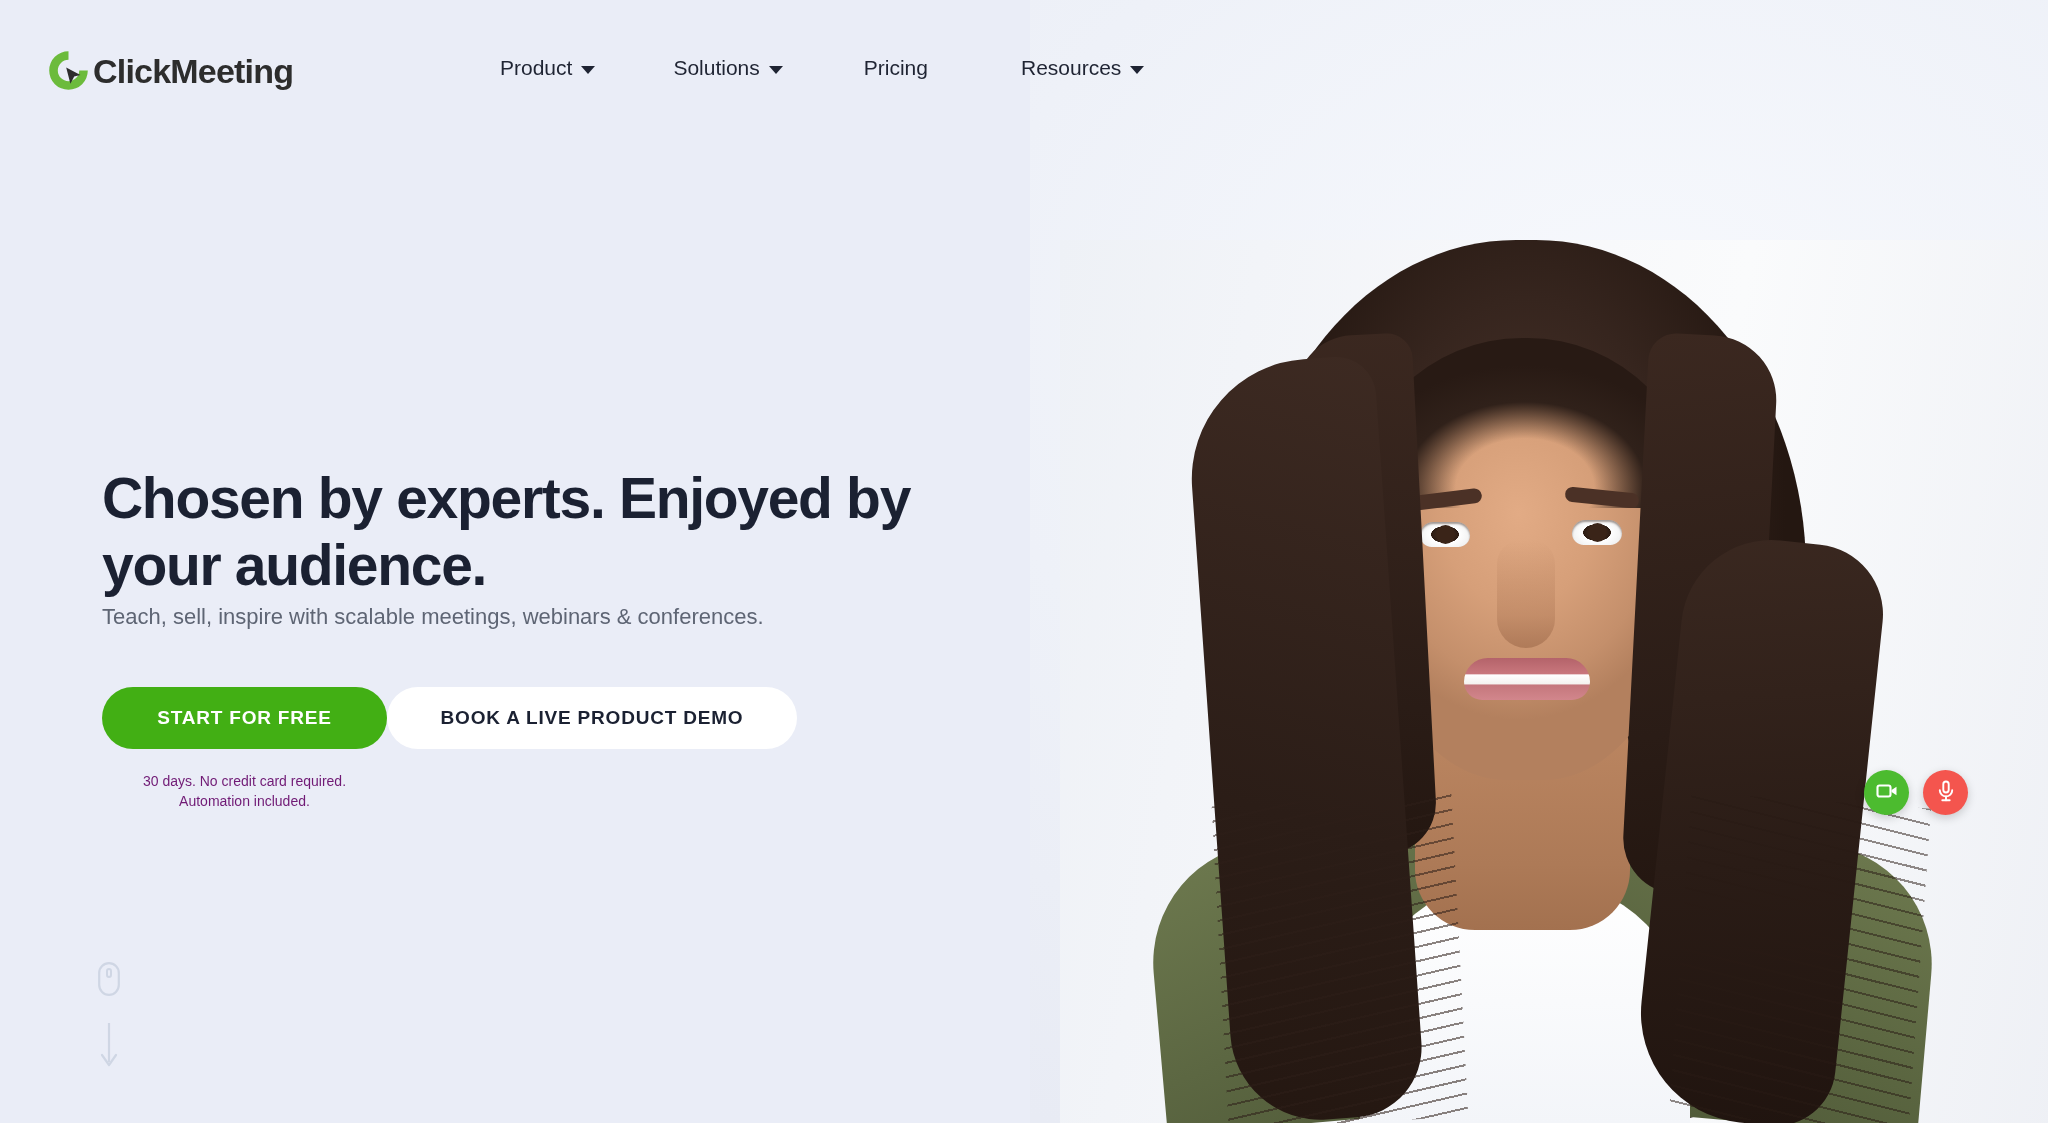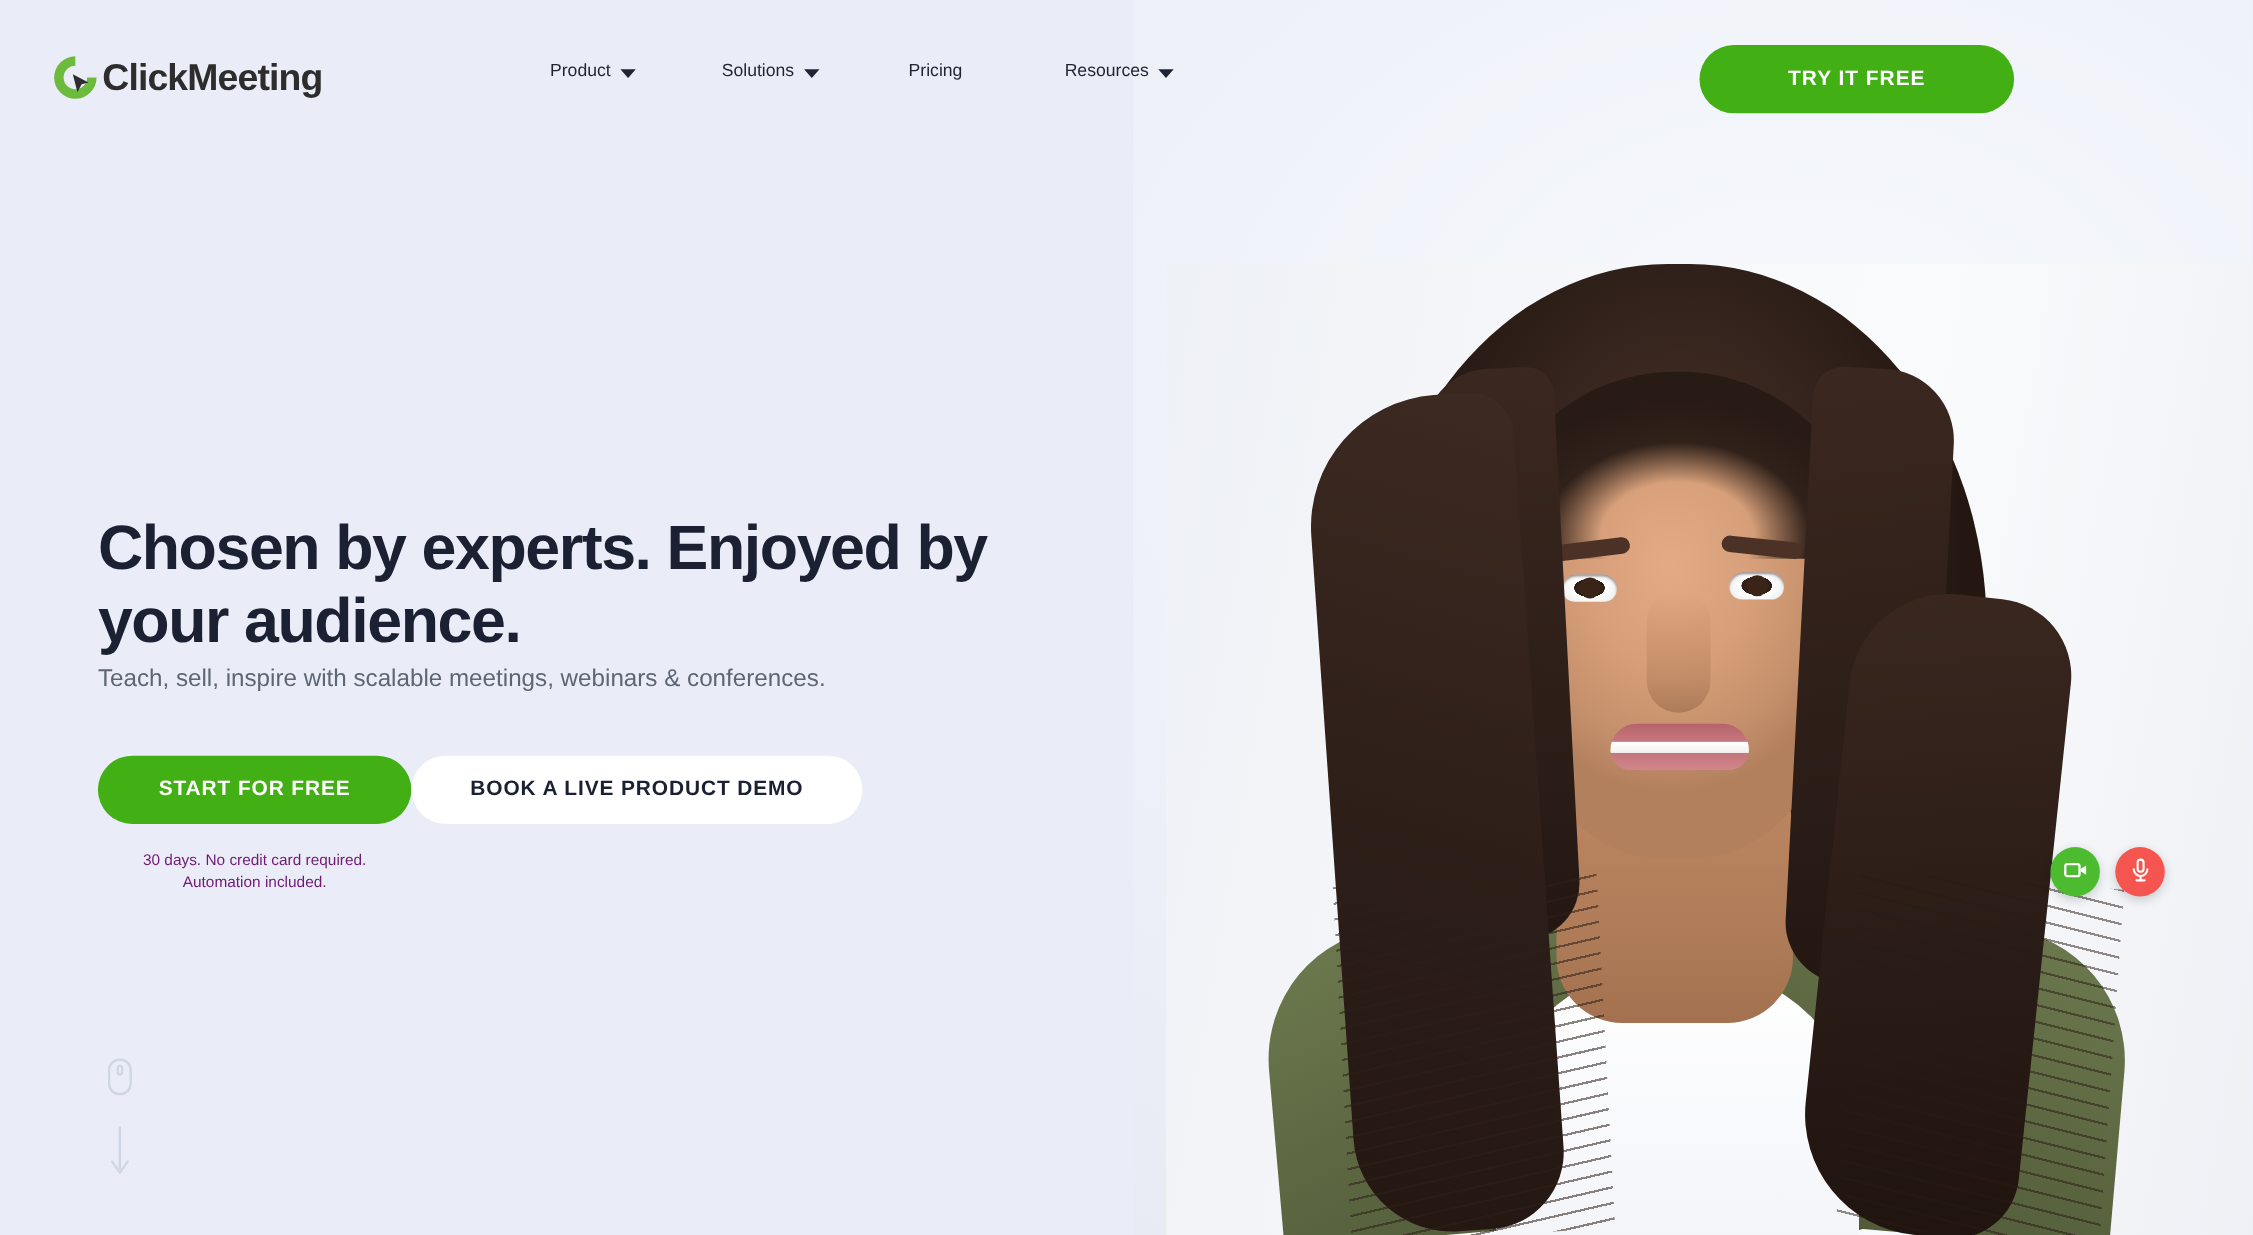--- a/index.html
+++ b/index.html
@@ -201,21 +201,21 @@
   .logo-text {
     font-size:34px; font-weight:bold; color:#2d2d2d;
     letter-spacing:-.8px; line-height:1;
   }
   .nav {
     position:absolute; left:500px; top:56px;
     display:flex; align-items:center;
   }
   .nav-item {
     display:flex; align-items:center; gap:9px;
-    font-size:16px; color:#1f2433;
+    font-size:21px; color:#1f2433;
     padding:0 0; cursor:pointer;
     white-space:nowrap;
   }
   .nav-sp-1 { width:78px; }
   .nav-sp-2 { width:81px; }
   .nav-sp-3 { width:93px; }
   .caret {
     width:0; height:0;
     border-left:7px solid transparent;
     border-right:7px solid transparent;
@@ -227,21 +227,21 @@
     background:#42af14;
     color:#fff;
     font-size:19px; font-weight:bold;
     letter-spacing:.9px;
     border:none; border-radius:40px;
     width:286px; height:62px;
     cursor:pointer;
   }
 
   
-  .hero-copy { position:absolute; left:89px; top:465px; width:900px; z-index:10; }
+  .hero-copy { position:absolute; left:102px; top:465px; width:900px; z-index:10; }
   .headline {
     font-size:57px; font-weight:bold;
     color:#1b2132; line-height:1.18;
     letter-spacing:-1.3px;
     max-width:830px;
   }
   .subhead {
     font-size:22px; color:#5e6574;
     line-height:1.5;
   }
@@ -360,21 +360,20 @@
       <span class="nav-item">
         <span>Pricing</span>
       </span>
       <span class="nav-sp-3"></span>
       <span class="nav-item">
         <span>Resources</span>
         <i class="caret"></i>
       </span>
     </nav>
 
-    <button class="try-free">TRY IT FREE</button>
   </div>
 
   <div class="hero-copy">
     <h1 class="headline">Chosen by experts. Enjoyed by your audience.</h1>
     <p class="subhead">Teach, sell, inspire with scalable meetings, webinars &amp; conferences.</p>
 
     <div class="cta-row">
       <button class="btn btn-primary">START FOR FREE</button>
       <button class="btn btn-secondary">BOOK A LIVE PRODUCT DEMO</button>
     </div>

